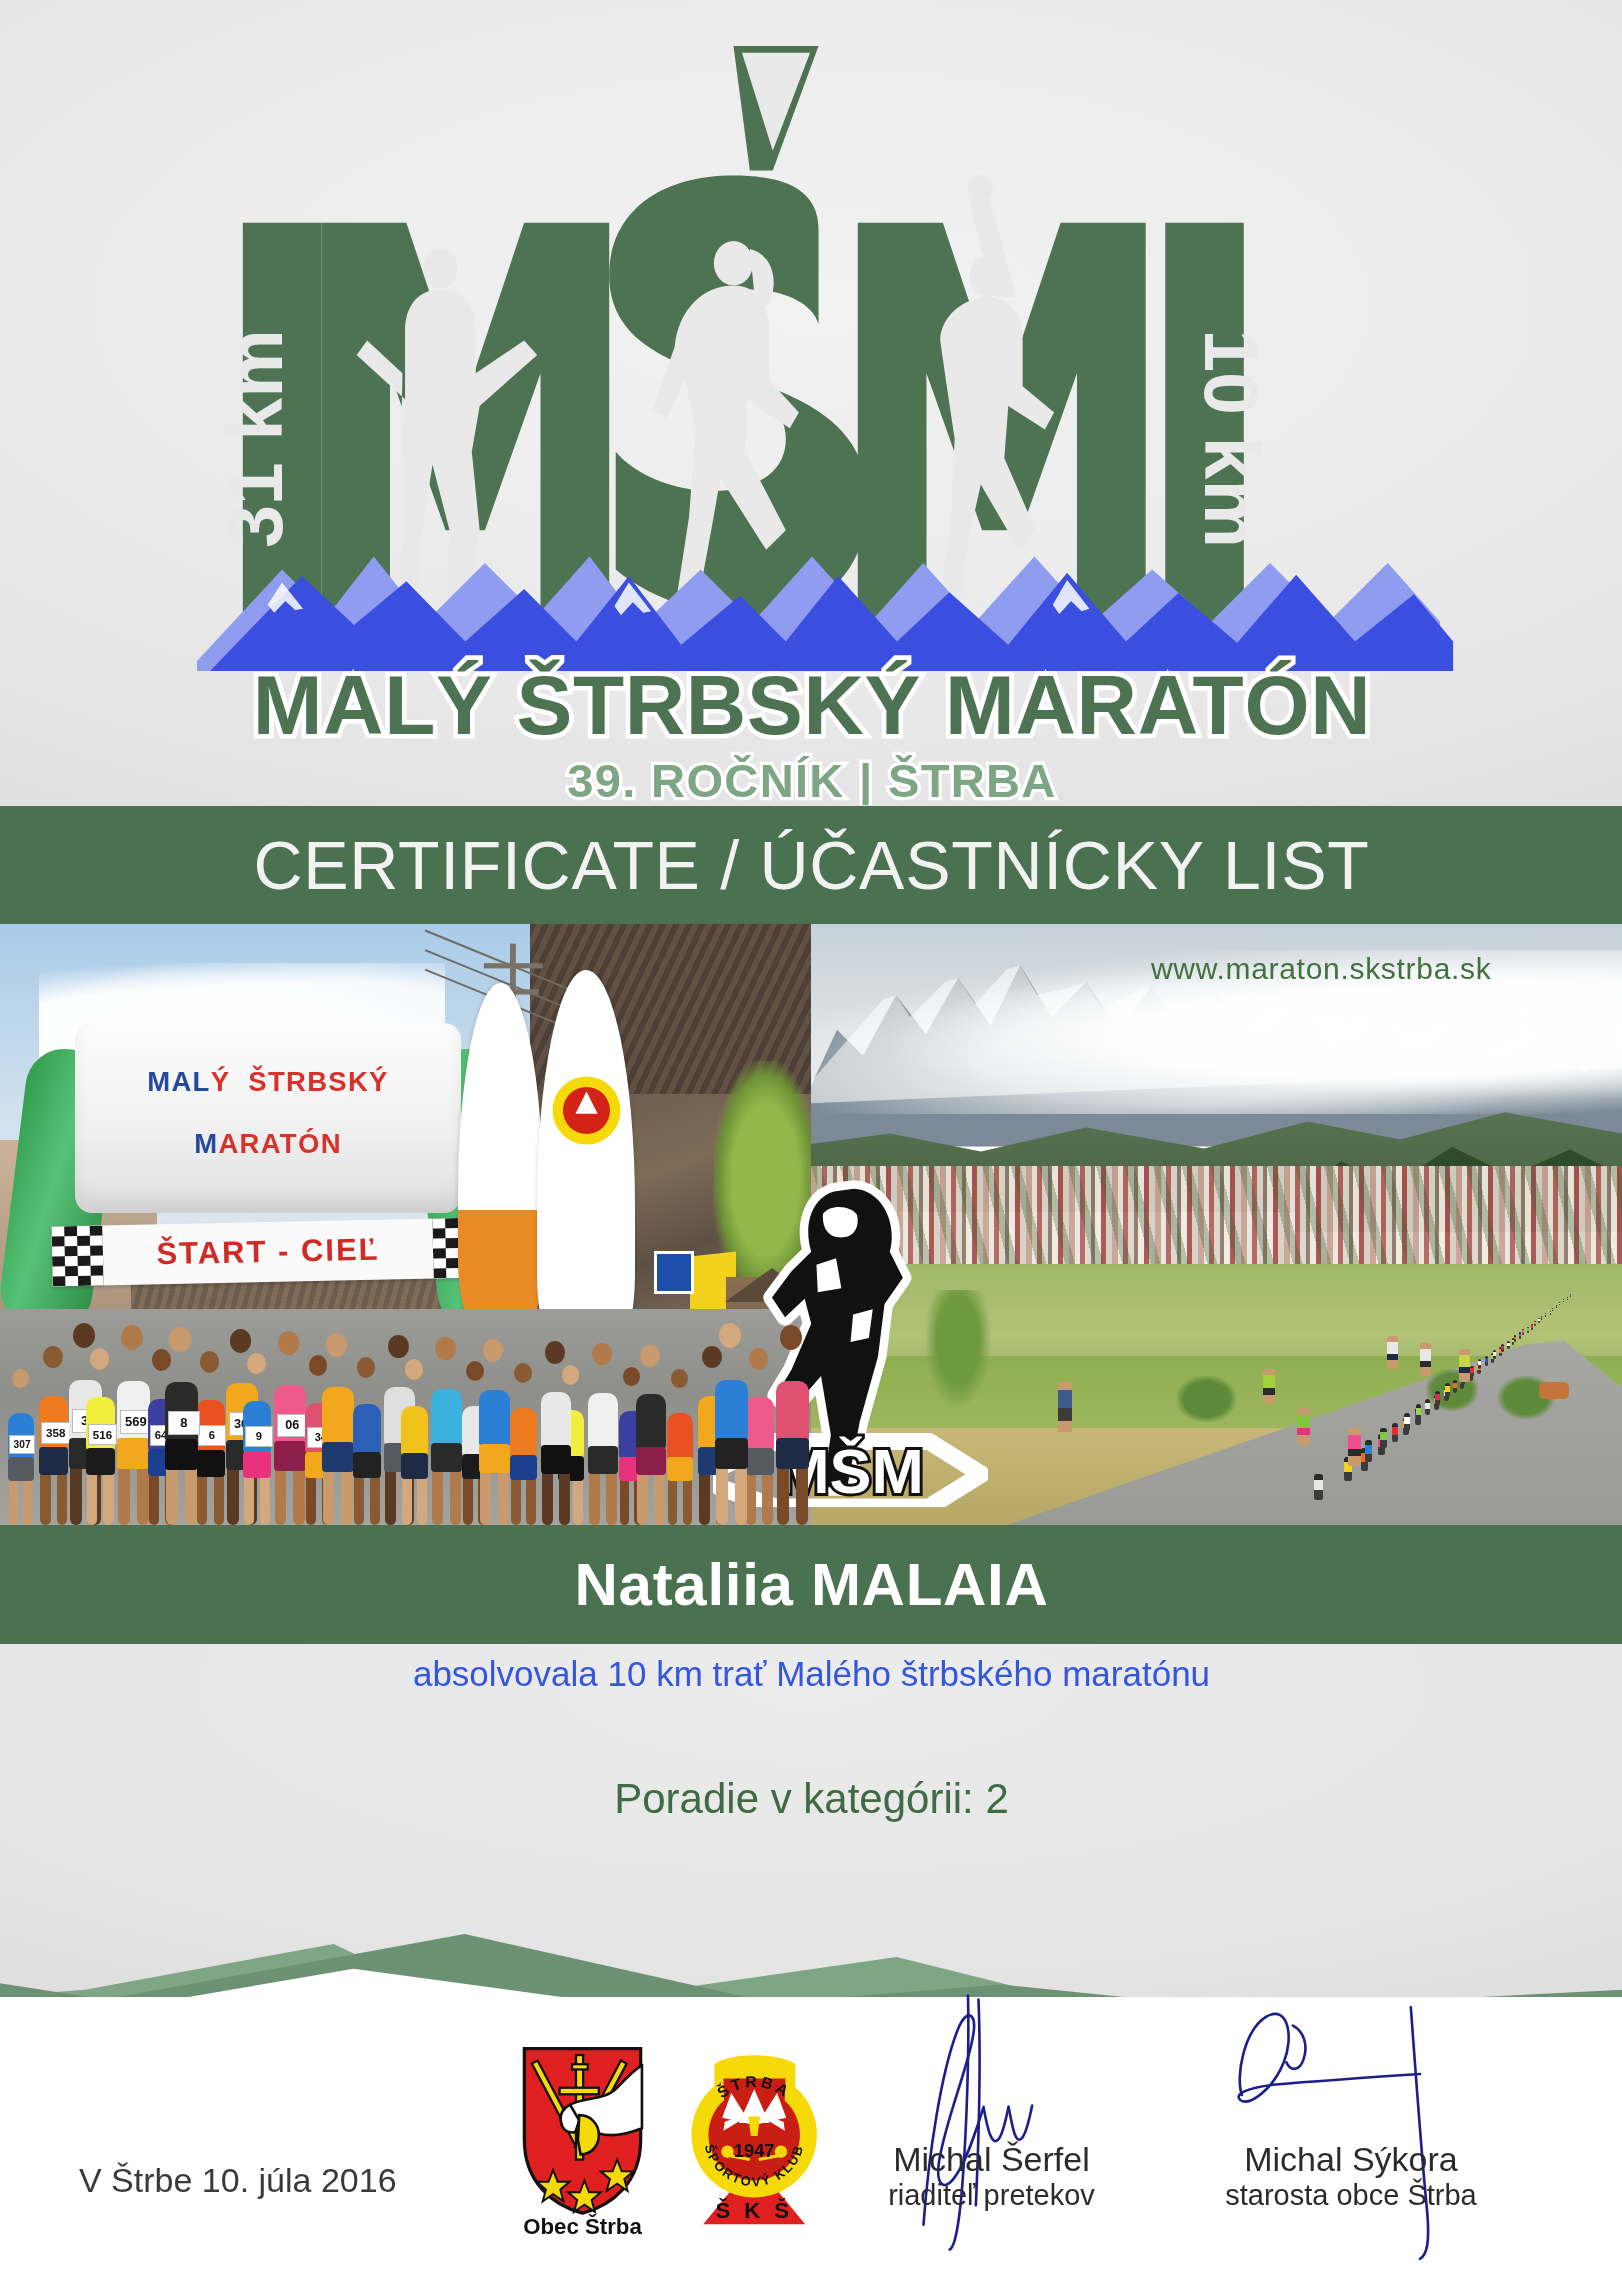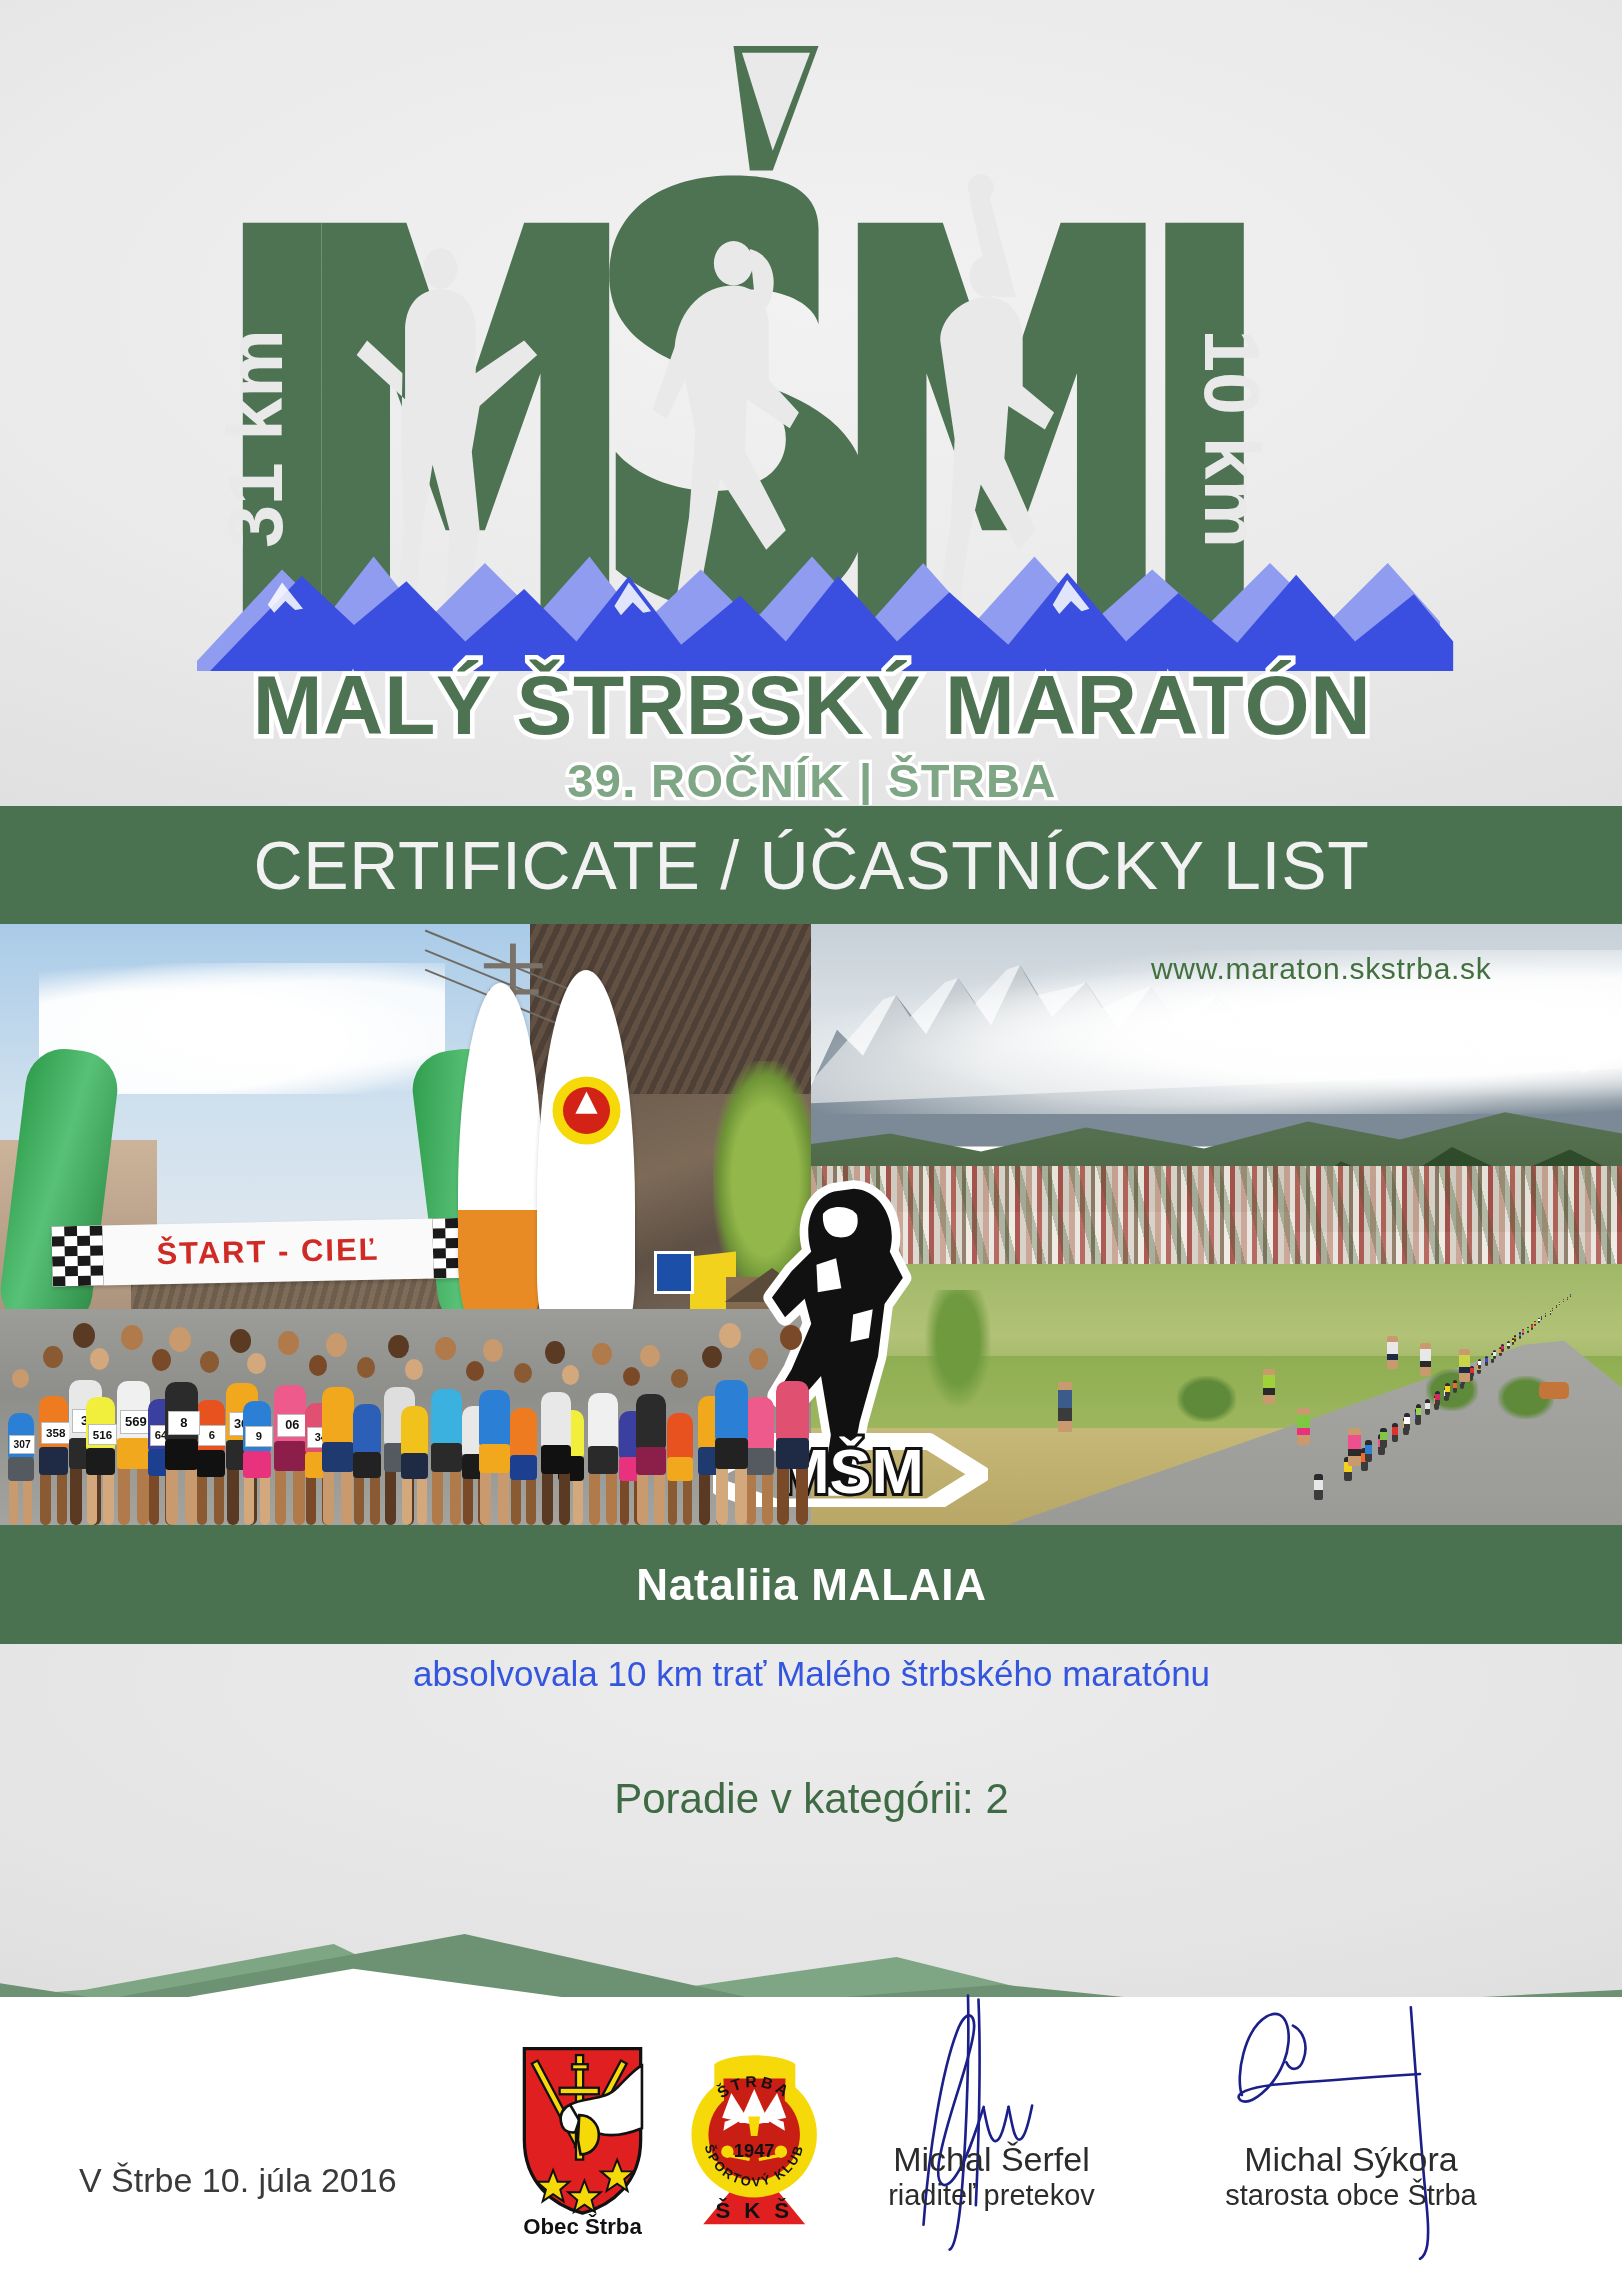--- a/index.html
+++ b/index.html
@@ -139,21 +139,21 @@
     background:radial-gradient(ellipse at 50% 40%,#6f9a3e 0 42%,rgba(111,154,62,0) 66%);}
   .pr-bush{position:absolute;background:radial-gradient(ellipse at 50% 50%,#5f8a3a 0 55%,rgba(95,138,58,0) 75%);}
   .pr-runner{position:absolute;border-radius:2.6px;}
   .url{position:absolute;left:340px;top:27.5px;color:#43703f;font-size:30px;letter-spacing:0.7px;white-space:nowrap;z-index:6;}
 
   
   .name-band{
     position:absolute;left:0;top:1525px;width:1623px;height:119px;background:#4a7150;
     display:flex;align-items:center;justify-content:center;
   }
-  .name-text{color:#ffffff;font-size:44px;font-weight:bold;letter-spacing:0.7px;white-space:nowrap;line-height:1;}
+  .name-text{color:#ffffff;font-size:60px;font-weight:bold;letter-spacing:0.7px;white-space:nowrap;line-height:1;}
 
   
   .body-area{
     position:absolute;left:0;top:1644px;width:1623px;height:425px;
     background:radial-gradient(ellipse 130% 150% at 50% 10%, #ececec 0%, #e4e4e4 45%, #d2d2d2 100%);
   }
   .desc{position:absolute;left:0;right:0;top:6.5px;text-align:center;color:#3355e0;
         font-size:35px;line-height:1.30;}
   .results{position:absolute;left:0;right:0;top:131px;display:flex;justify-content:center;gap:111px;
         color:#3f6b44;font-size:42px;}
@@ -269,20 +269,29 @@
         <line x1="20" y1="40" x2="290" y2="150" stroke="#6f6a62" stroke-width="3"></line>
         <line x1="20" y1="70" x2="290" y2="180" stroke="#6f6a62" stroke-width="3"></line>
         <rect x="150" y="30" width="9" height="280" fill="#7a7268"></rect>
         <rect x="110" y="60" width="90" height="8" fill="#7a7268"></rect>
         <rect x="118" y="100" width="76" height="8" fill="#7a7268"></rect>
       </svg>
 
       <div class="arch">
         <div class="arch-leg arch-legL"></div>
         <div class="arch-leg arch-legR"></div>
+        <div class="arch-top">
+          <div class="arch-txt arch-t1">
+            <span class="ar-blue">MAL</span><span class="ar-red">Ý</span>
+            <span class="ar-red">&nbsp;ŠTRBSKÝ</span>
+          </div>
+          <div class="arch-txt arch-t2">
+            <span class="ar-blue">M</span><span class="ar-red">ARATÓN</span>
+          </div>
+        </div>
         <div class="arch-banner">
           <div class="checker checkerL"></div>
           <div class="arch-banner-txt">ŠTART - CIEĽ</div>
           <div class="checker checkerR"></div>
         </div>
       </div>
 
       <div class="flag flag1"></div>
       <div class="flag flag2">
         <svg width="85" height="85" style="position:absolute;left:6.5px;top:98px;" viewBox="0 0 130 130">

